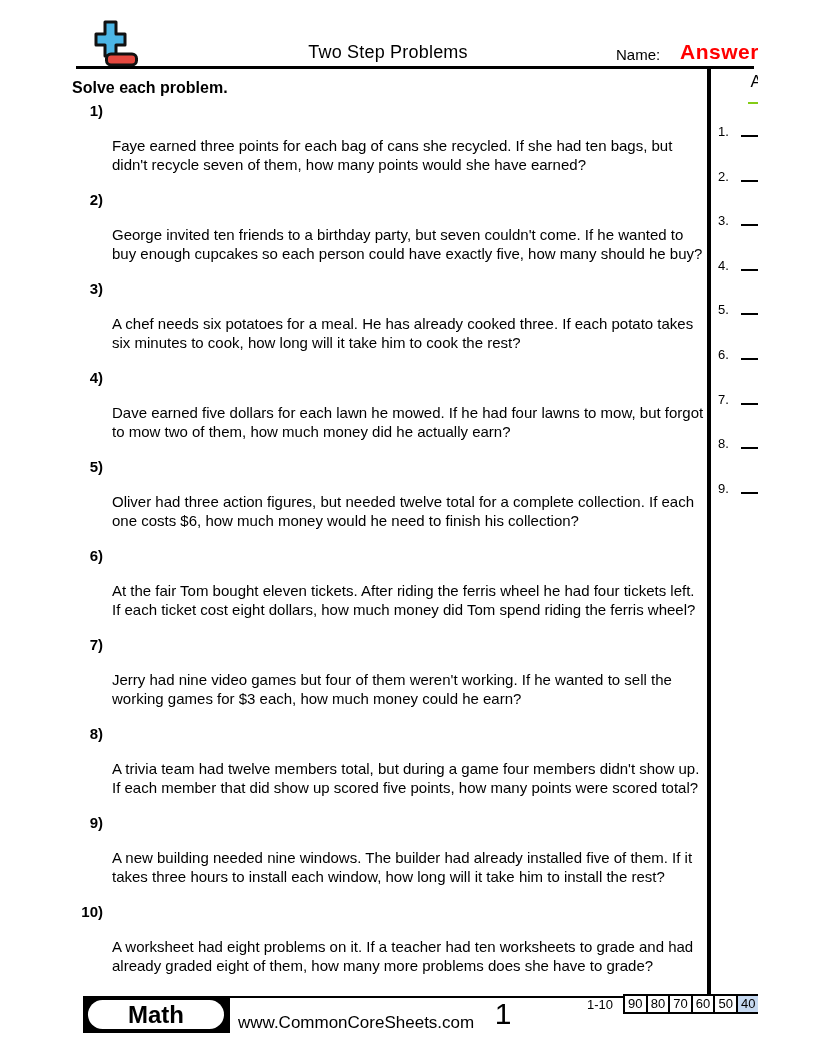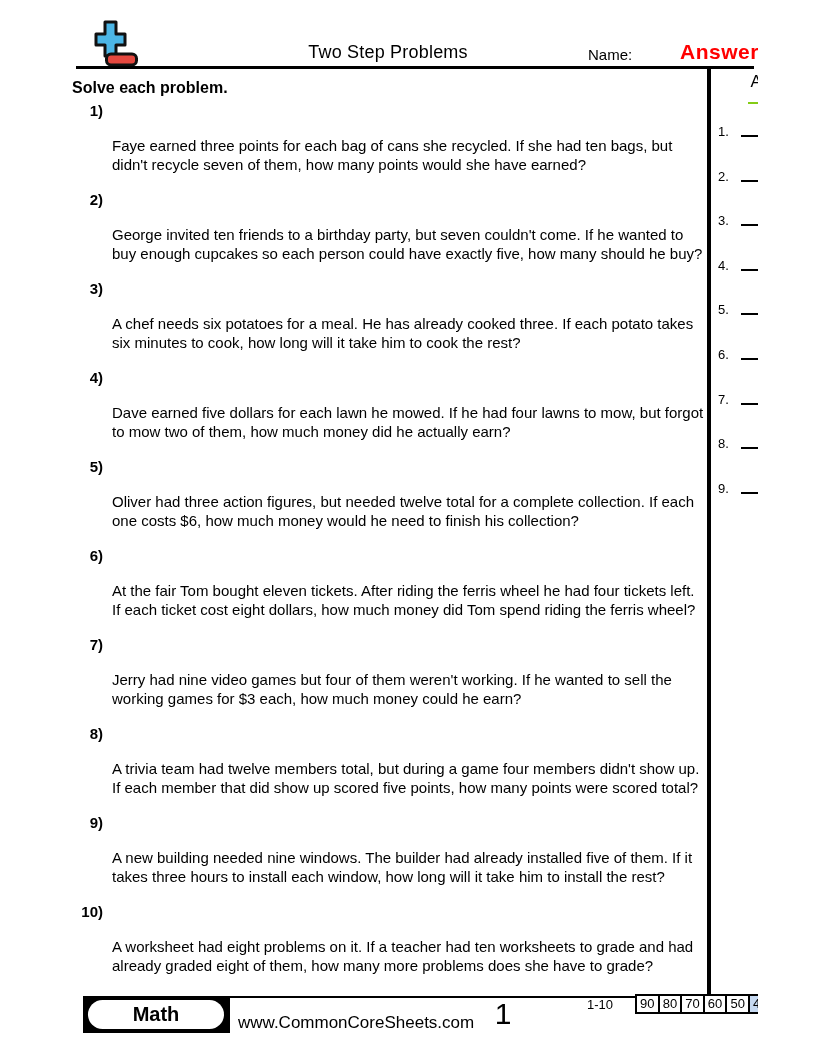--- a/index.html
+++ b/index.html
@@ -14,21 +14,21 @@
     overflow: hidden;
     margin: 0 auto;
   }
 
   
   .logo { position: absolute; left: 36px; top: 18px; width: 48px; height: 50px; }
   .worksheet-title {
     position: absolute; left: 180px; top: 42px; width: 300px;
     text-align: center; font-size: 18px; letter-spacing: 0.2px;
   }
-  .name-label { position: absolute; left: 530px; top: 46px; font-size: 15px; }
+  .name-label { position: absolute; left: 558px; top: 46px; font-size: 15px; }
   .name-value {
     position: absolute; left: 622px; top: 40px; width: 180px;
     font-size: 21px; font-weight: bold; letter-spacing: 0.5px;
   }
   .header-rule {
     position: absolute; top: 66px; left: 18px; right: 4px; height: 3px; background: #000;
   }
   .instructions {
     position: absolute; left: 14px; top: 72px;
     font-size: 16px; font-weight: bold; margin-top: 7px;
@@ -68,31 +68,31 @@
     margin-bottom: 2px;
   }
 
   
   .footer-rule { position: absolute; top: 996px; left: 25px; right: 4px; height: 2px; background: #000; }
   .subject-badge { position: absolute; left: 25px; top: 996px; width: 147px; height: 37px; background: #000; }
   .subject-pill {
     position: absolute; left: 5px; right: 6px; top: 4px; bottom: 4px;
     background: #fff; border-radius: 15px;
     display: flex; align-items: center; justify-content: center;
-    font-size: 20px; font-weight: bold;
+    font-size: 24px; font-weight: bold;
   }
   .website { position: absolute; left: 180px; top: 1013px; font-size: 17px; }
   .page-number { position: absolute; left: 425px; top: 997px; width: 40px; text-align: center; font-size: 30px; font-weight: normal; }
   .grade-range { position: absolute; left: 529px; top: 997px; font-size: 13px; }
   .grade-table { position: absolute; left: 565px; top: 994px; display: flex; }
   .grade-cell {
     width: 24.6px; height: 20px; border: 2px solid #000; margin-left: -2px;
     font-size: 13px; text-align: center; line-height: 16px; background: #fff;
   }
-  .grade-cell:first-child { margin-left: 12px; }
+  .grade-cell:first-child { margin-left: 0; }
   .grade-cell.blue { background: #c6d9f1; }
 </style>
 </head>
 <body>
 
 <div class="page">
 
   <div class="logo">
     <svg width="48" height="50" viewBox="0 0 48 50">
       <path d="M11 4 h11 v12 h9 v11 h-9 v11 h-11 v-11 h-9 v-11 h9 z" fill="#4cb6e6" stroke="#111" stroke-width="3" stroke-linejoin="round"></path>

